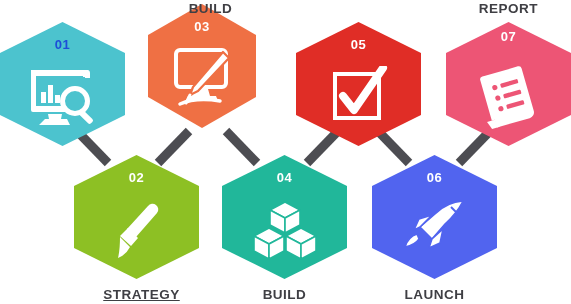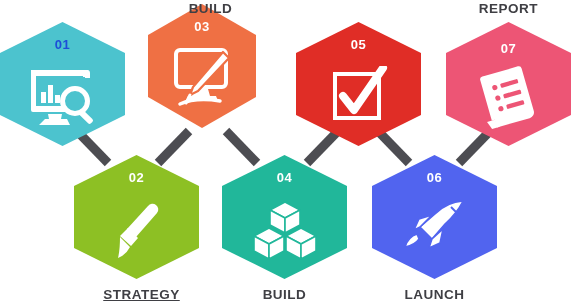--- a/index.html
+++ b/index.html
@@ -137,21 +137,21 @@
         <path d="M16 30 L27 44 L56 2" fill="none" stroke="#ffffff" stroke-width="8" stroke-linecap="round" stroke-linejoin="round"></path>
       </svg>
     </div>
   </div>
 
   <div class="step-label" style="left: 446px; top: 2px; width: 125px; color: rgb(63, 63, 68);">REPORT</div>
   <div class="hex-node" style="left:446px; top:22px; width:125px; height:124px;">
     <svg class="hex-shape" viewBox="0 0 125 124" preserveAspectRatio="none">
       <polygon points="62.5,0 125,31 125,93 62.5,124 0,93 0,31" fill="#ed5575"></polygon>
     </svg>
-    <div class="hex-num" style="top: 20px; color: rgb(255, 255, 255);">07</div>
+    <div class="hex-num" style="top: 8px; color: rgb(255, 255, 255);">07</div>
     <div class="hex-icon" style="top:42px; width:66px; height:66px;">
       <svg viewBox="0 0 66 66" width="66" height="66">
         <g transform="rotate(-16 33 33)">
           <path d="M16 6 h34 a3 3 0 0 1 3 3 v44 a6 6 0 0 1 -6 6 H13 v-8 h-3 V9 a3 3 0 0 1 3 -3 Z" fill="#ffffff"></path>
           <path d="M13 51 H5 l3 8 h8 Z" fill="#ffffff"></path>
           <g fill="#ed5575">
             <circle cx="22" cy="20" r="2.6"></circle>
             <rect x="28" y="17.8" width="18" height="4.4" rx="1.2"></rect>
             <circle cx="22" cy="31" r="2.6"></circle>
             <rect x="28" y="28.8" width="18" height="4.4" rx="1.2"></rect>

